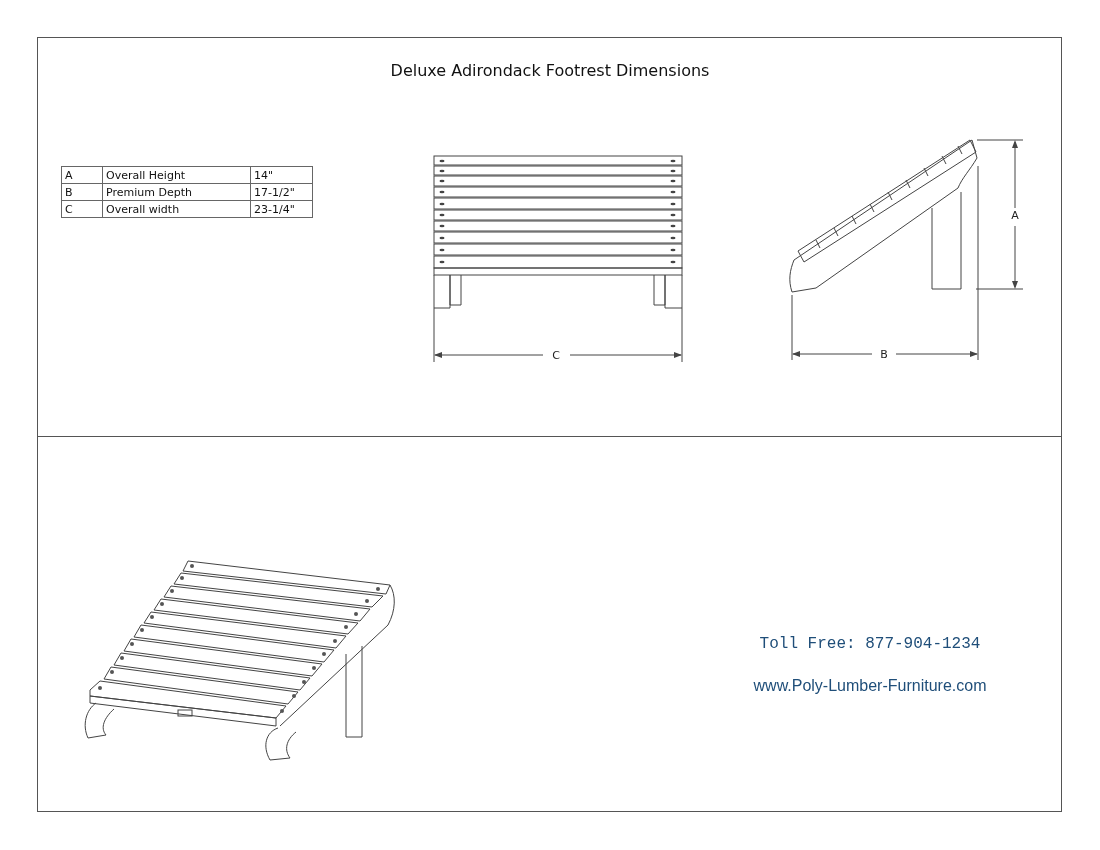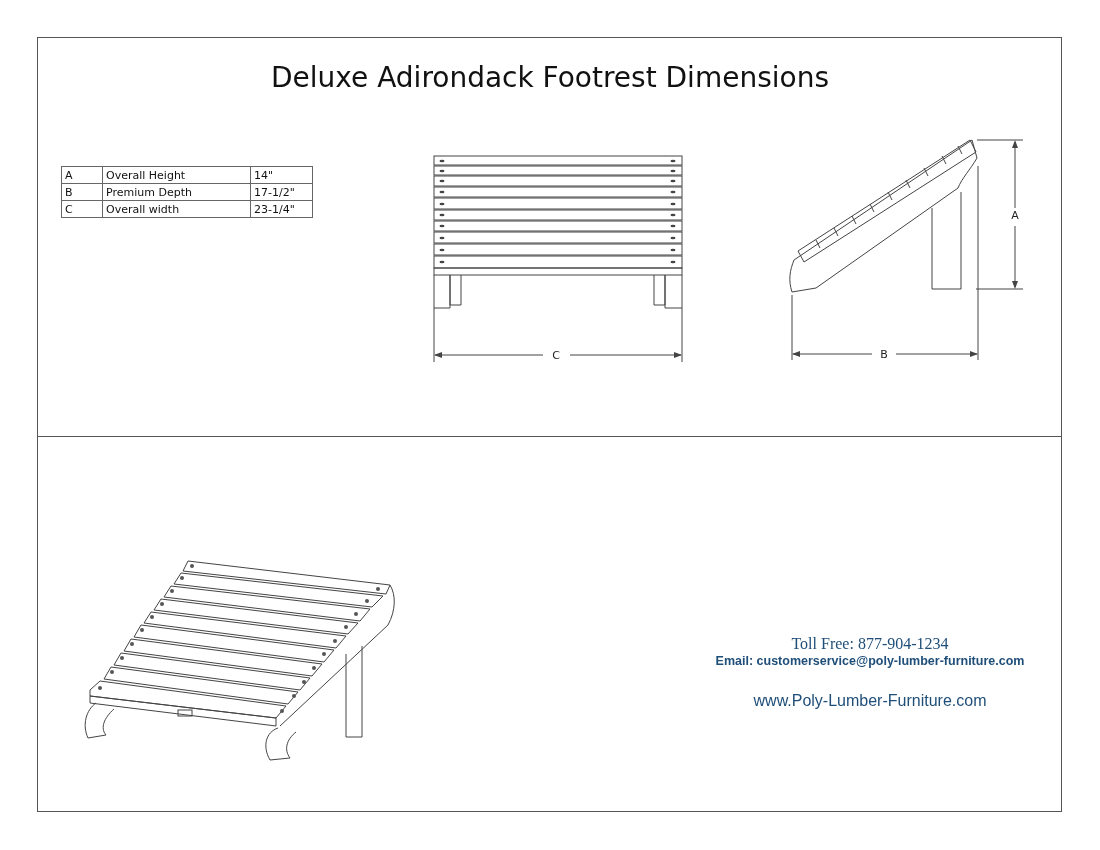--- a/index.html
+++ b/index.html
@@ -1,30 +1,30 @@
 <!DOCTYPE html>
 <html><head>
 <meta charset="utf-8">
 <style>
   html,body{margin:0;padding:0;background:#fff;}
   body{width:1100px;height:850px;position:relative;overflow:hidden;font-family:"DejaVu Sans",sans-serif;color:#111;}
   .frame{position:absolute;left:37px;top:37px;width:1025px;height:775px;border:1px solid #555;box-sizing:border-box;}
   .divider{position:absolute;left:37px;top:436px;width:1025px;height:1px;background:#555;}
-  .title{position:absolute;left:0;width:1100px;top:61px;text-align:center;font-size:28px;color:#111;}
+  .title{position:absolute;left:0;width:1100px;top:61px;text-align:center;font-size:16px;color:#111;}
   table.dims{position:absolute;left:61px;top:166px;border-collapse:collapse;font-size:11px;}
   table.dims td{border:1px solid #666;padding:1px 3px;height:17px;box-sizing:border-box;}
   table.dims td.k{width:41px;}
   table.dims td.n{width:148px;}
   table.dims td.v{width:62px;}
   table.dims td.blank{border:none;}
   svg{position:absolute;}
   .brand{position:absolute;left:690px;top:625px;width:360px;text-align:center;}
   .brand .name{font-family:"DejaVu Serif",serif;font-size:28px;color:#1f4e79;letter-spacing:0.5px;}
   .brand .tag{font-family:"Liberation Serif",serif;font-size:13px;color:#666;margin-top:-2px;}
-  .brand .phone{font-family:Liberation Serif, serif;font-size:16px;color:#1f4e79;margin-top:10px;}
+  .brand .phone{font-family:Liberation Mono, monospace;font-size:16px;color:#1f4e79;margin-top:10px;}
   .brand .email{font-family:"Liberation Sans",sans-serif;font-size:12.5px;color:#1f4e79;font-weight:bold;margin-top:1px;}
   .brand .web{font-family:"Liberation Sans",sans-serif;font-size:16px;color:#1f4e79;margin-top:24px;}
   .lbl{font-family:"DejaVu Sans",sans-serif;font-size:11px;fill:#222;}
 </style>
 </head>
 <body>
 
 <div class="frame"></div>
 <div class="divider"></div>
 
@@ -182,15 +182,14 @@
       <circle cx="234" cy="132" r="2"></circle>
     <circle cx="42" cy="122" r="2"></circle>
       <circle cx="224" cy="146" r="2"></circle>
     <circle cx="30" cy="138" r="2"></circle>
       <circle cx="212" cy="161" r="2"></circle>
   </g>
 </svg>
 
 <div class="brand">
   <div class="phone">Toll Free: 877-904-1234</div>
-  <div class="email">Email: customerservice@poly-lumber-furniture.com</div>
   <div class="web">www.Poly-Lumber-Furniture.com</div>
 </div>
 
 </body></html>

